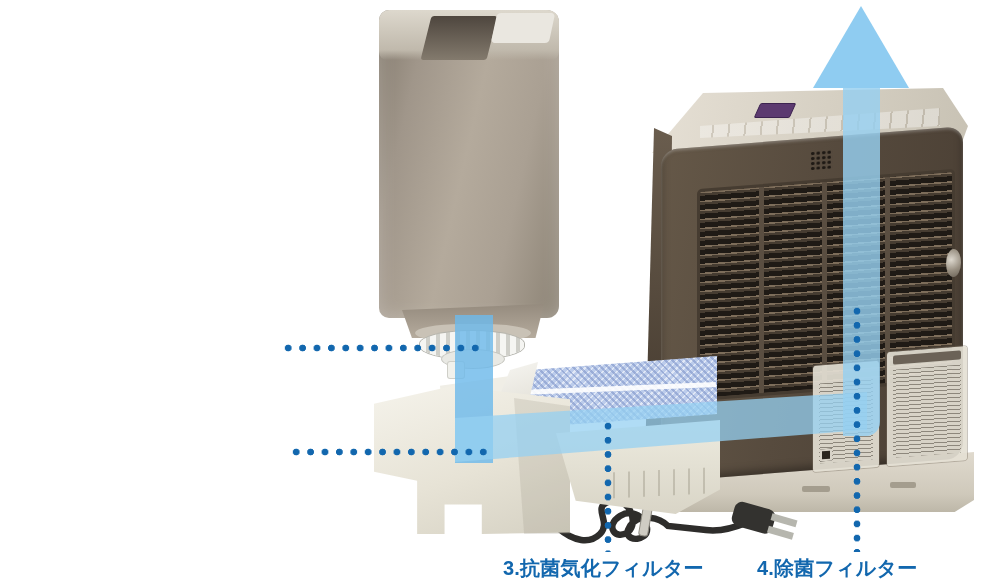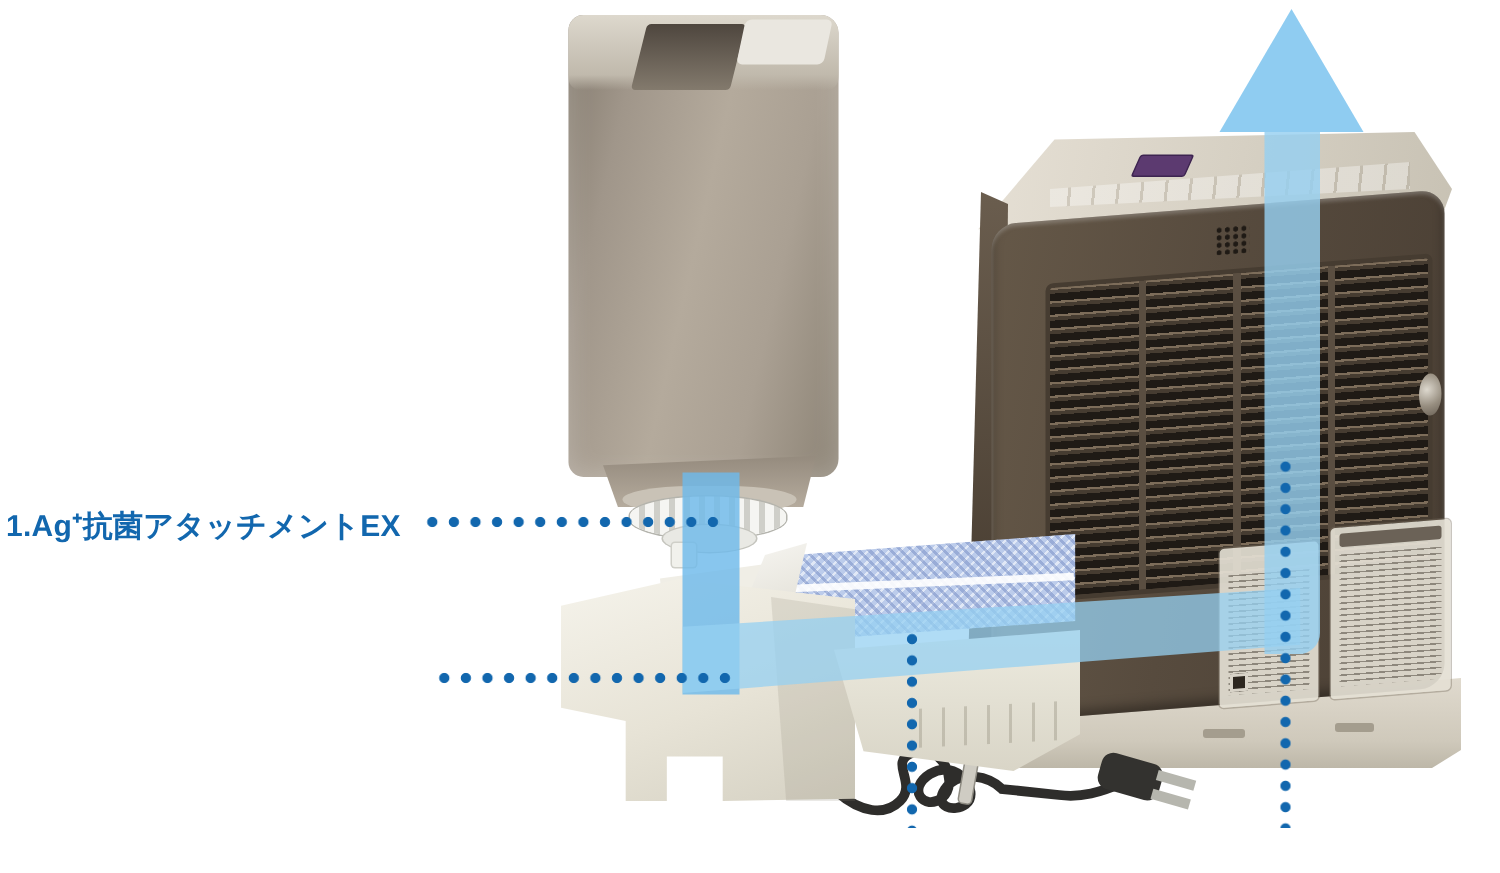--- a/index.html
+++ b/index.html
@@ -182,14 +182,15 @@
   <div class="abs flow-down"></div>
   <div class="abs flow-band"></div>
   <div class="abs flow-up"></div>
   <div class="abs flow-arrowhead"></div>
 
   <div class="abs dots-h dots1"></div>
   <div class="abs dots-h dots2"></div>
   <div class="abs dots-v dots3"></div>
   <div class="abs dots-v dots4"></div>
 
-  <div class="part-label lbl1">1.Ag⁺抗菌アタッチメントEX</div>
+  <div class="part-label lbl3">3.抗菌気化フィルター</div>
+  <div class="part-label lbl4">4.除菌フィルター</div>
 </div>
 
 </body></html>

